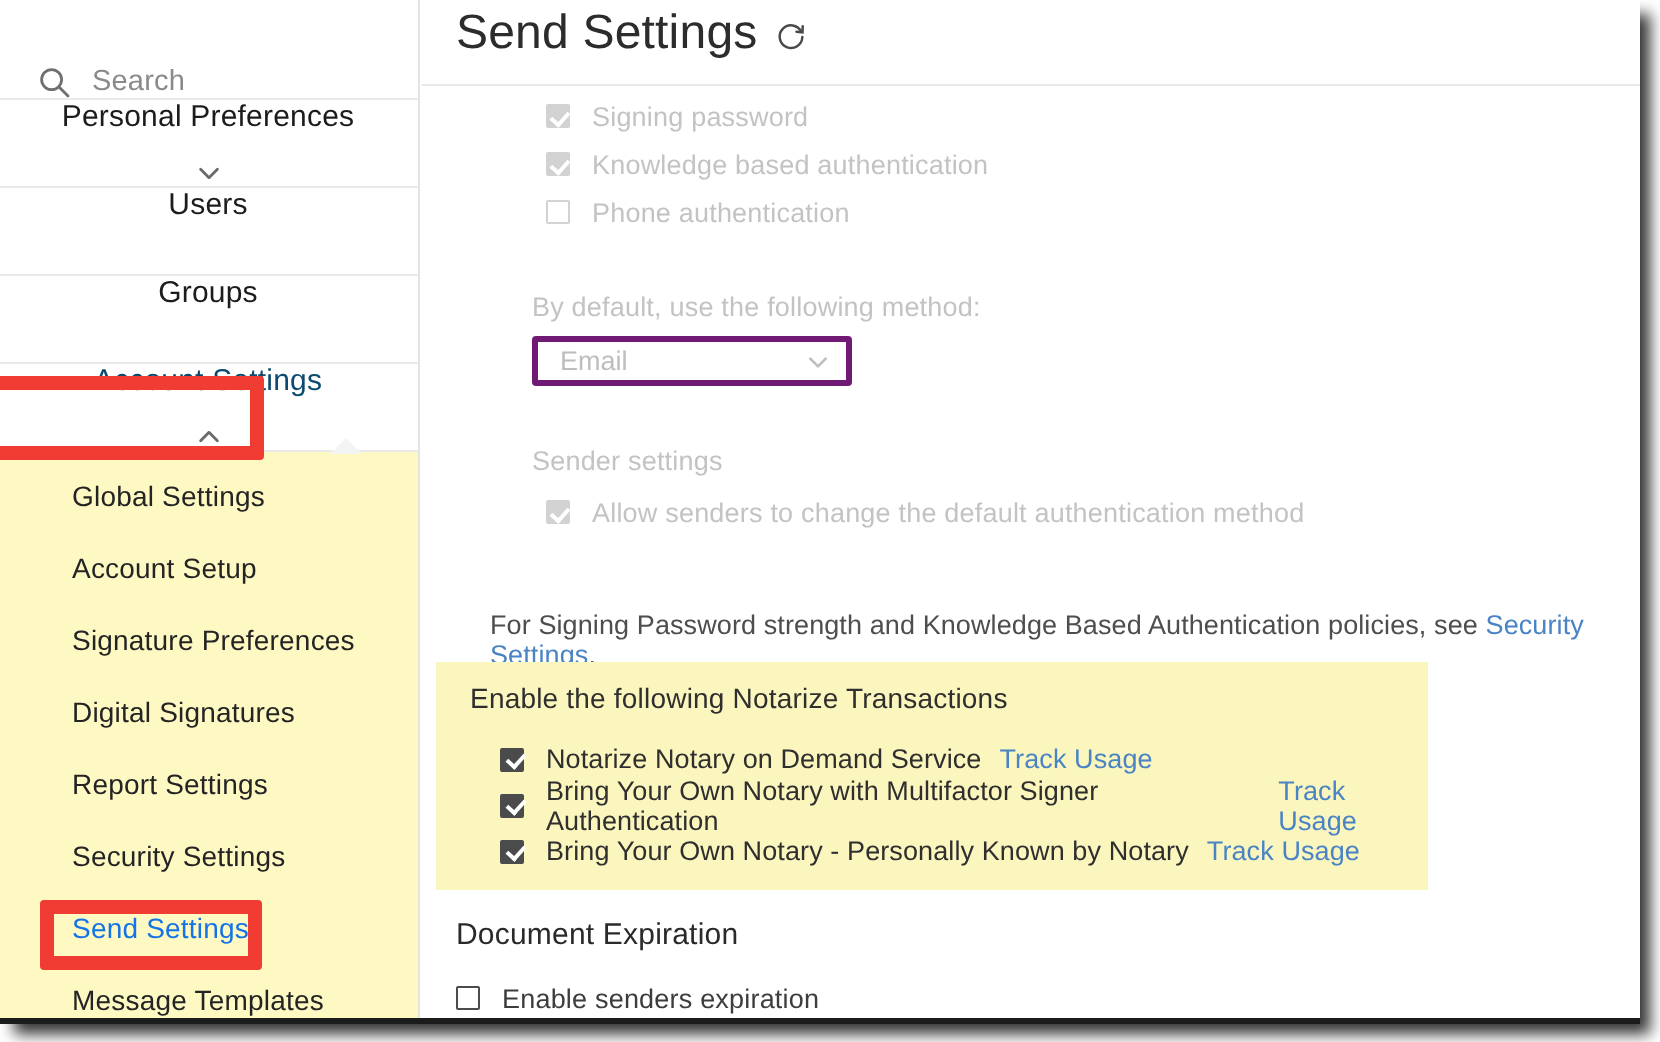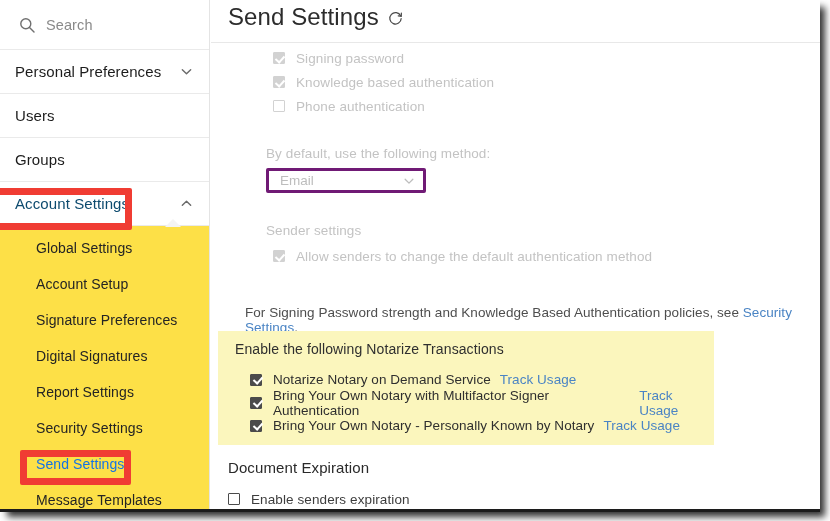--- a/index.html
+++ b/index.html
@@ -36,21 +36,21 @@
     background: #ffffff;
     border-right: 1px solid #e4e4e4;
     box-sizing: border-box;
   }
 
   .search-row {
     position: relative;
     height: 50px;
     border-bottom: 1px solid #eaeaea;
     display: flex;
-    align-items: center;
+    align-items: flex-end;
     padding-left: 19px;
     box-sizing: border-box;
   }
   .search-icon {
     width: 16px;
     height: 16px;
     flex: 0 0 16px;
     margin-right: 11px;
     color: #707070;
   }
@@ -65,35 +65,36 @@
     position: relative;
     height: 44px;
     border-bottom: 1px solid #eaeaea;
     display: flex;
     align-items: center;
     padding: 0 16px 0 15px;
     box-sizing: border-box;
     font-size: 15px;
     color: #1c1c1c;
     letter-spacing: 0.1px;
+    flex-direction: column;
   }
   .nav-item .label { flex: 1 1 auto; }
   .nav-item.selected .label { color: #0c4a6e; }
   .caret {
     width: 13px;
     height: 13px;
     flex: 0 0 13px;
     color: #6a6a6a;
   }
   .caret svg { display: block; }
 
   
   #submenu {
     position: relative;
-    background: #fde047;
+    background: #fef9c3;
     border-bottom: 1px solid #e8e8e8;
     padding-top: 4px;
   }
   .sub-pointer {
     position: absolute;
     top: -7px;
     left: 165px;
     width: 0; height: 0;
     border-left: 8px solid transparent;
     border-right: 8px solid transparent;

